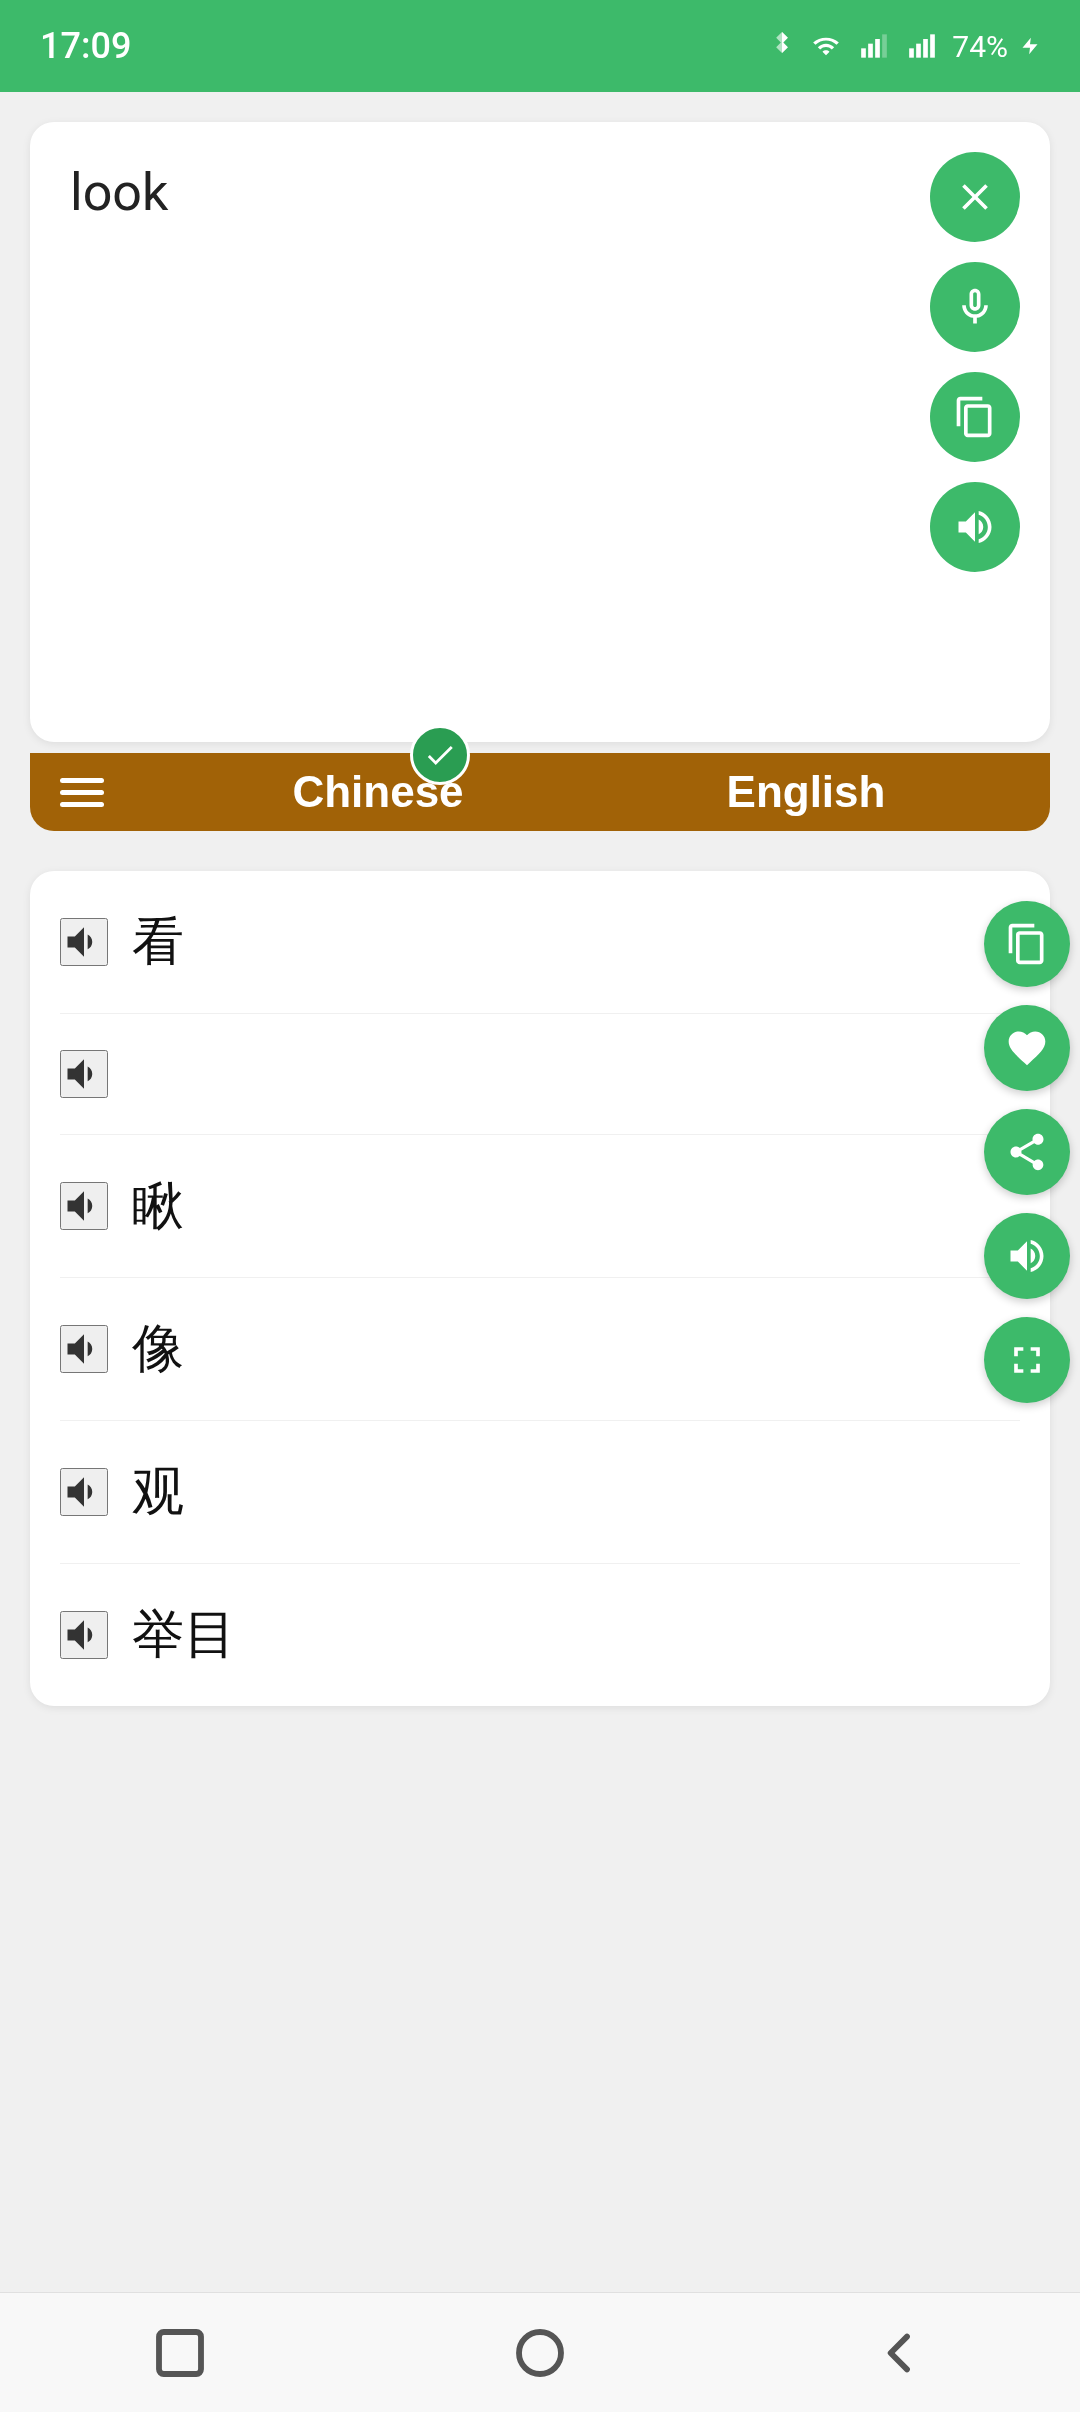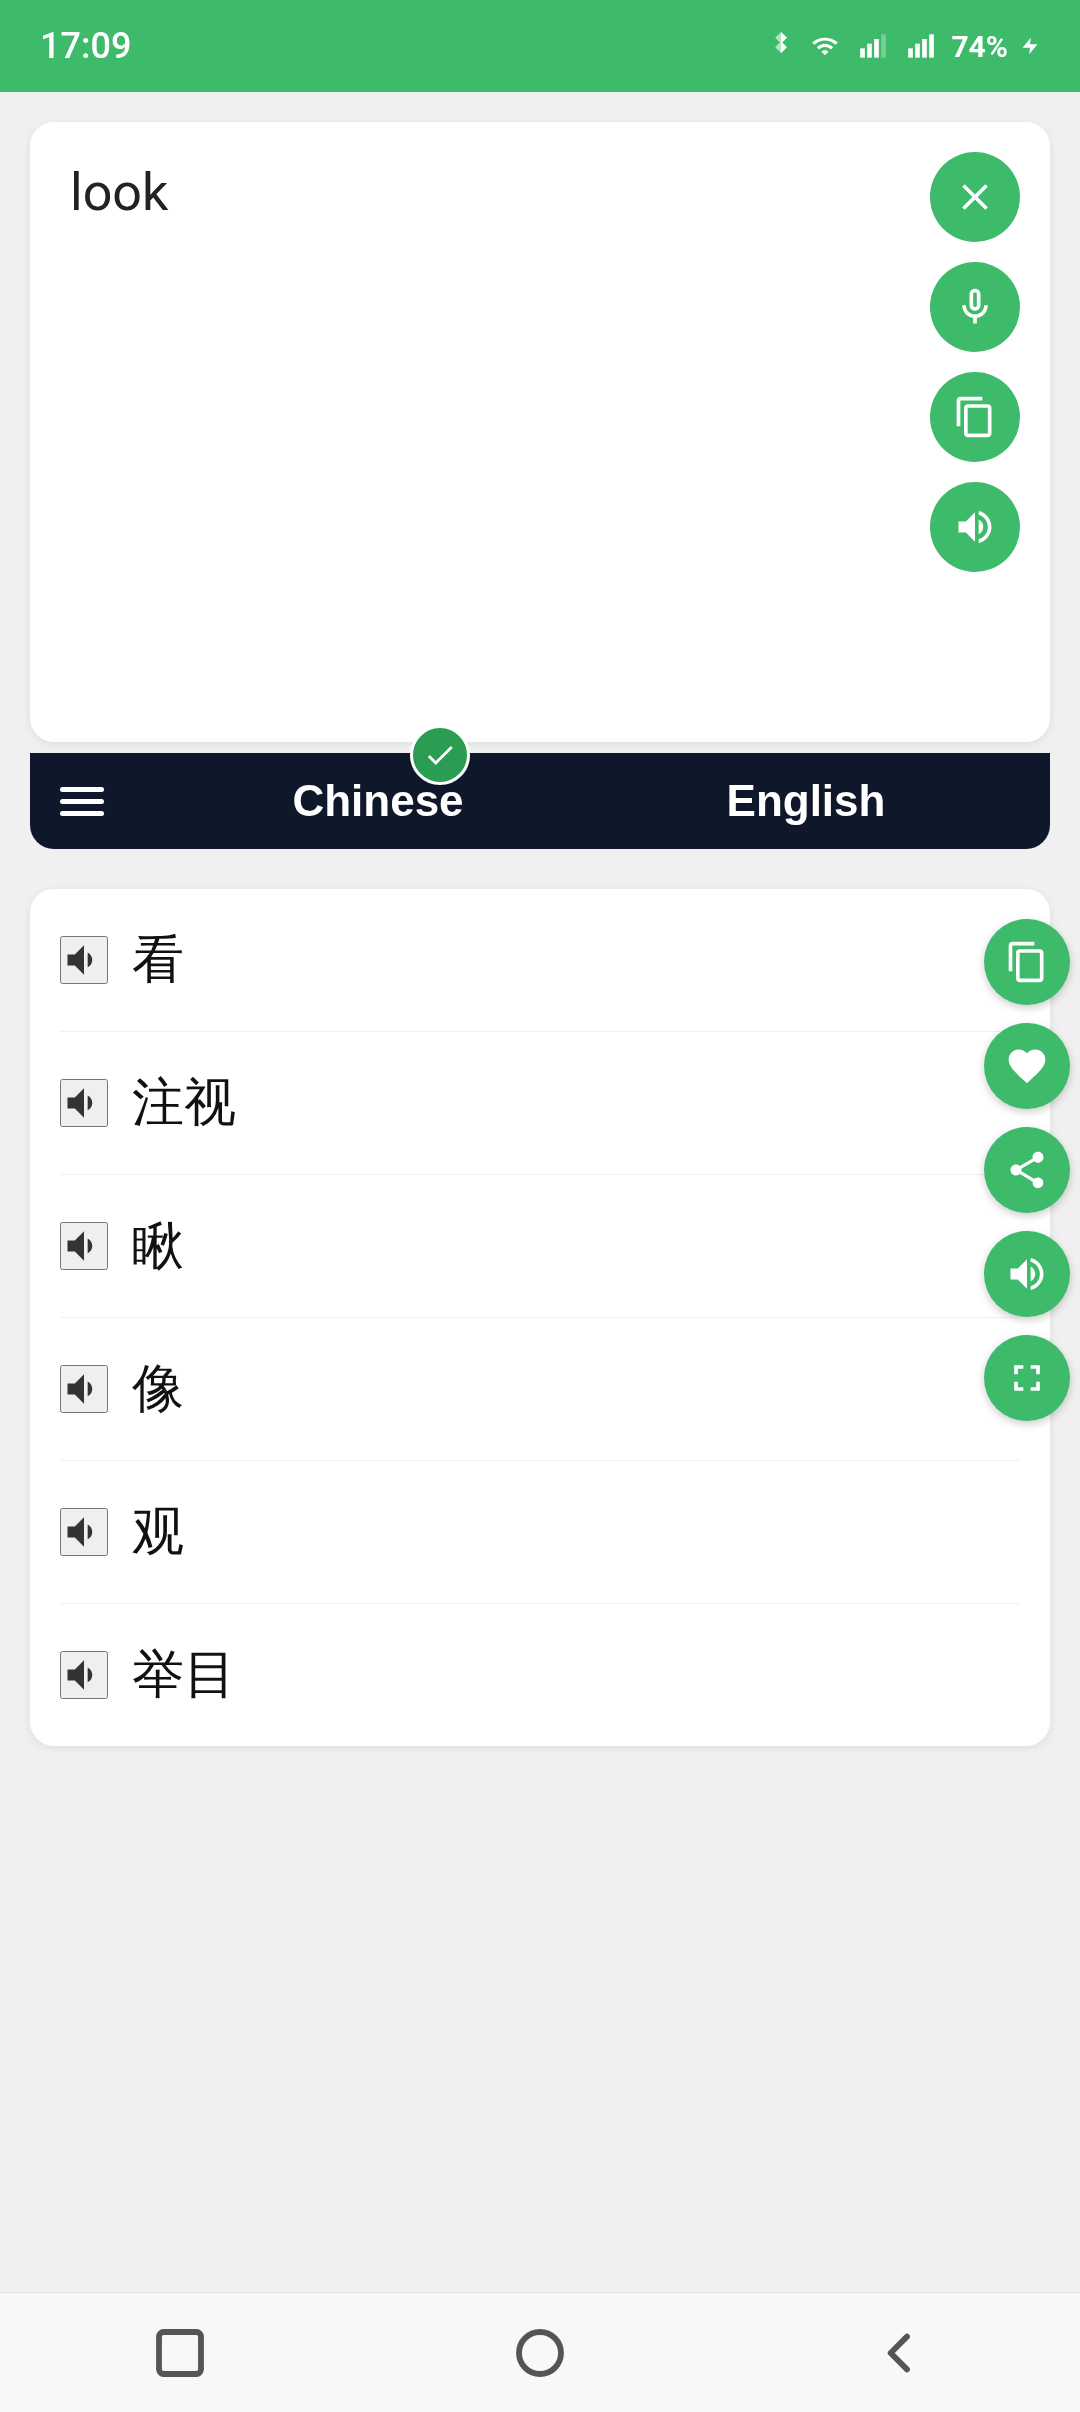--- a/index.html
+++ b/index.html
@@ -32,21 +32,21 @@
     .status-bar .icons {
       display: flex;
       align-items: center;
       gap: 12px;
       color: white;
       font-size: 30px;
     }
     .status-bar .battery {
       font-size: 30px;
       color: white;
-      font-weight: 700;
+      font-weight: 400;
     }
 
     
     .main-content {
       padding: 30px 30px 0 30px;
       display: flex;
       flex-direction: column;
       gap: 12px;
     }
 
@@ -93,22 +93,22 @@
     }
 
     .action-btn svg {
       width: 44px;
       height: 44px;
       fill: white;
     }
 
     
     .lang-bar {
-      background: #0f172a;
-      height: 96px;
+      background: #a16207;
+      height: 78px;
       display: flex;
       align-items: center;
       padding: 0 30px;
       border-radius: 0 0 24px 24px;
       position: relative;
       margin-top: -1px;
     }
 
     .lang-bar .check-badge {
       position: absolute;
@@ -379,21 +379,20 @@
             </svg>
           </button>
           <span class="result-text">看</span>
         </div>
         <div class="result-item">
           <button class="speaker-icon" title="Play">
             <svg viewBox="0 0 24 24" fill="#333">
               <path d="M3 9v6h4l5 5V4L7 9H3zm13.5 3c0-1.77-1.02-3.29-2.5-4.03v8.05c1.48-.73 2.5-2.25 2.5-4.02z"></path>
             </svg>
           </button>
-          <span class="result-text">注视</span>
         </div>
         <div class="result-item">
           <button class="speaker-icon" title="Play">
             <svg viewBox="0 0 24 24" fill="#333">
               <path d="M3 9v6h4l5 5V4L7 9H3zm13.5 3c0-1.77-1.02-3.29-2.5-4.03v8.05c1.48-.73 2.5-2.25 2.5-4.02z"></path>
             </svg>
           </button>
           <span class="result-text">瞅</span>
         </div>
         <div class="result-item">

